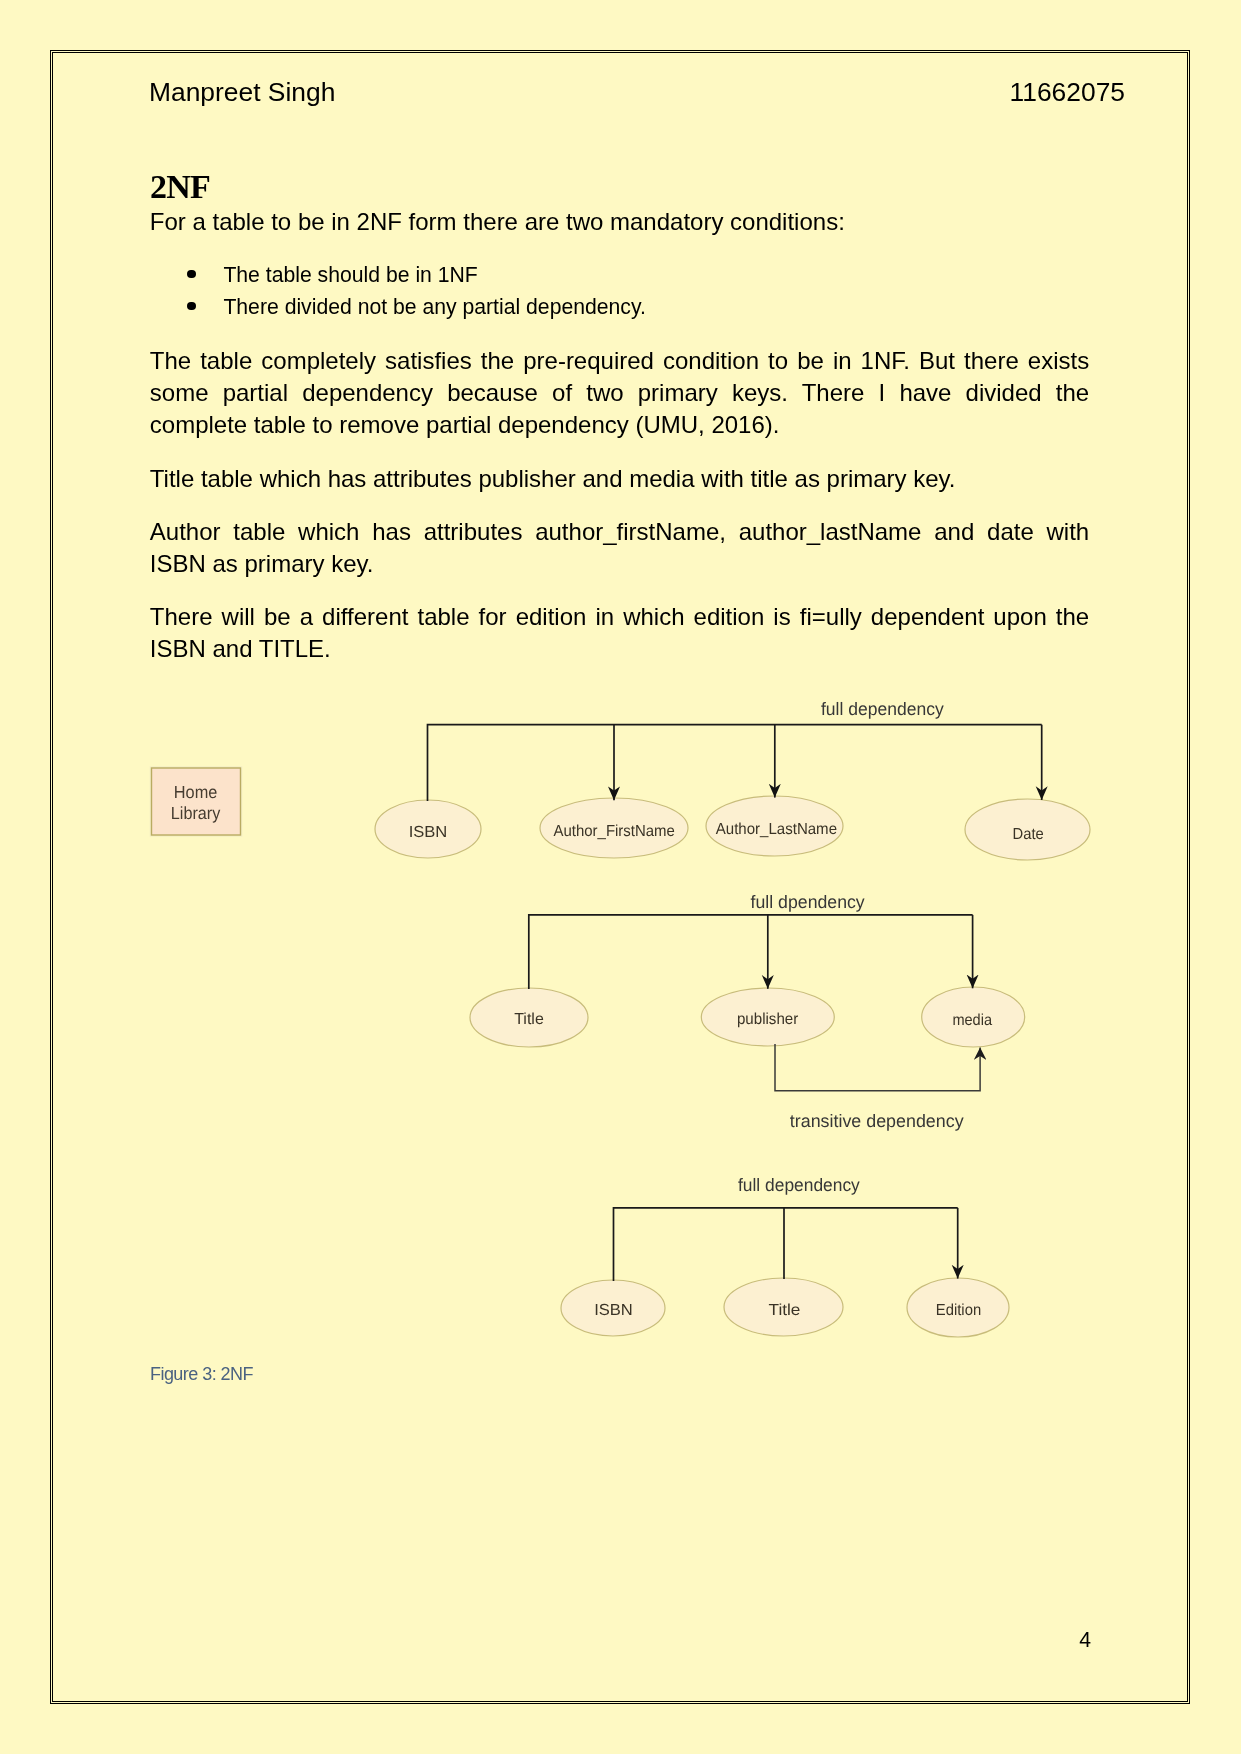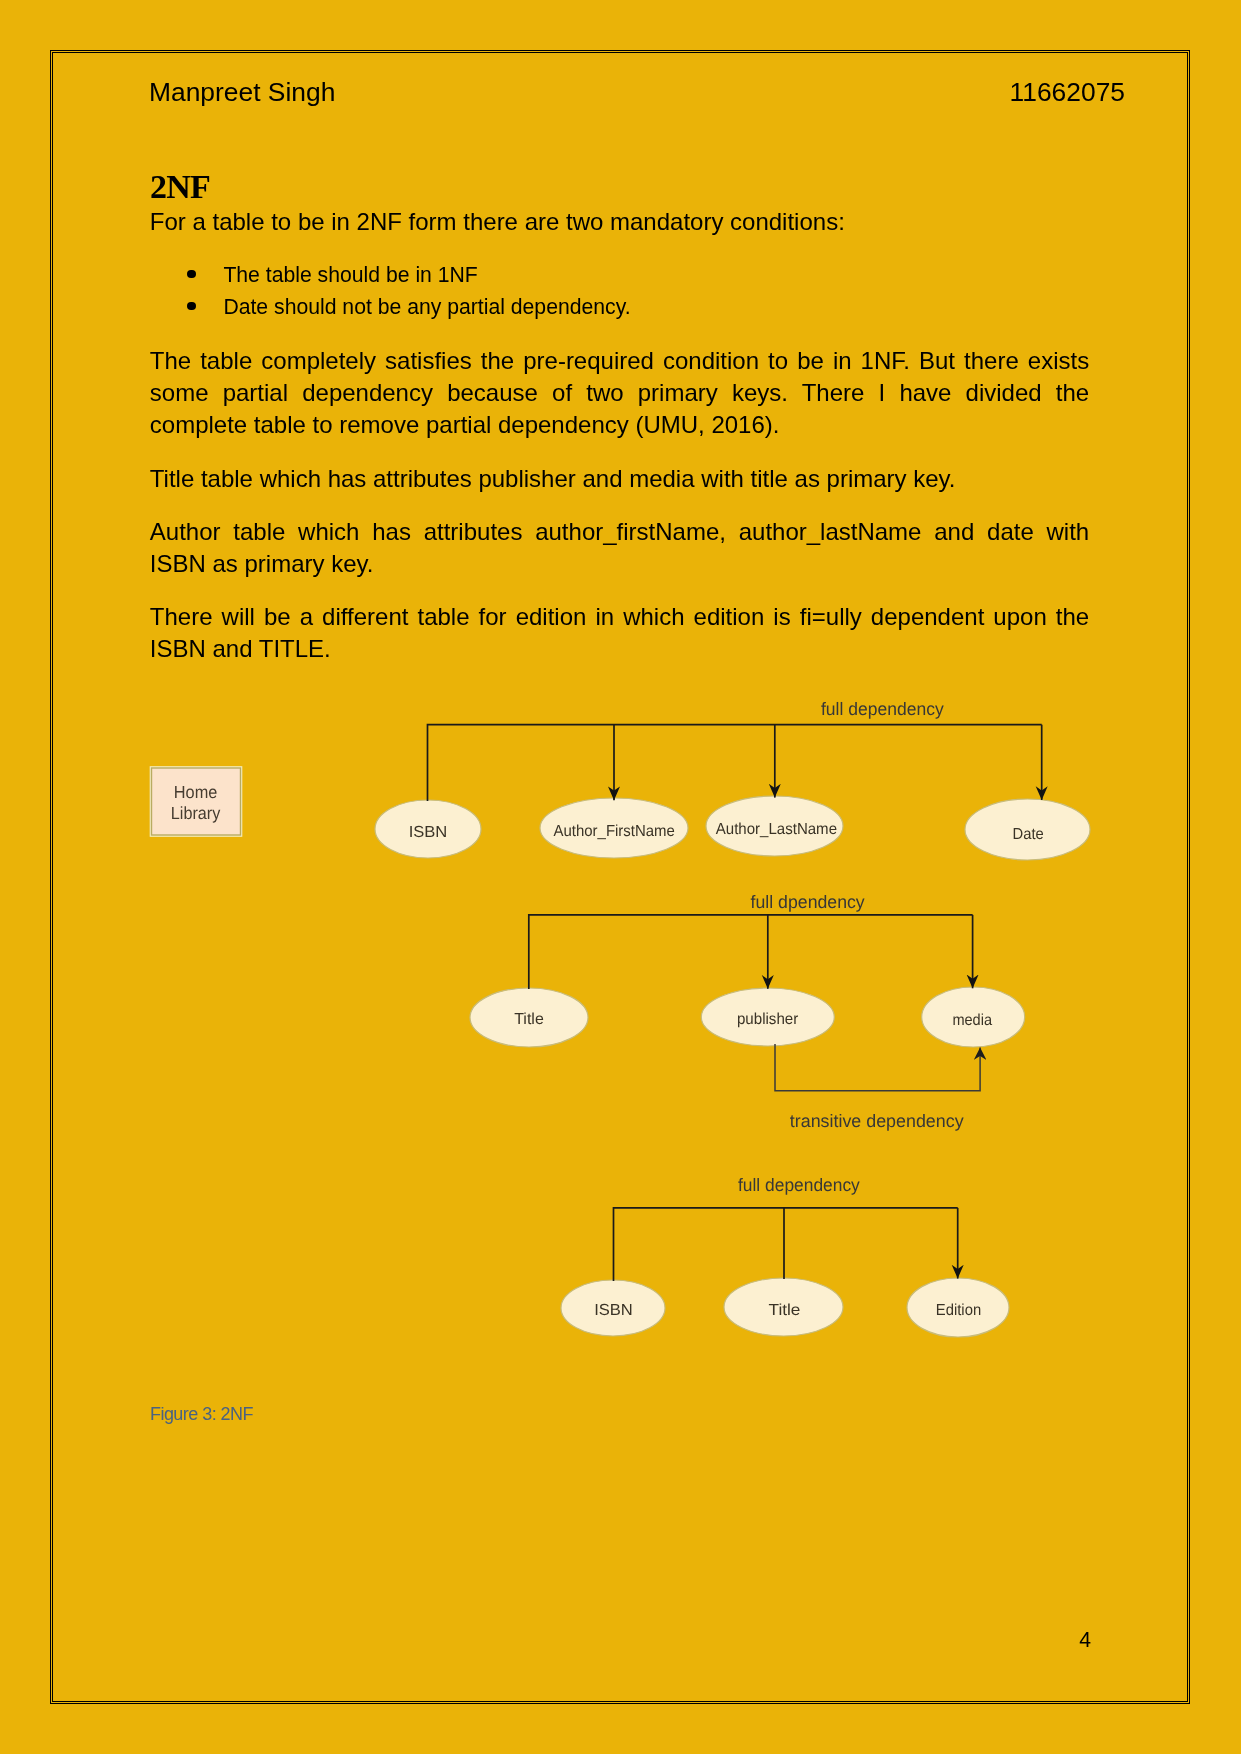--- a/index.html
+++ b/index.html
@@ -1,21 +1,21 @@
 <!DOCTYPE html>
 <html><head>
 <meta charset="utf-8">
 <title>2NF</title>
 <style>
   html,body{margin:0;padding:0;-webkit-font-smoothing:antialiased;}
   .hdr,.doc-heading,.para,.bullets,.caption,.pageno,.figsvg{transform:translateZ(0);}
   body{width:1241px;height:1754px;background:#ffffff;
        font-family:"Liberation Sans", sans-serif;
        -webkit-font-smoothing:antialiased;}
-  .page{position:absolute;left:0;top:0;width:1241px;height:1754px;overflow:hidden;background:#eab308;}
+  .page{position:absolute;left:0;top:0;width:1241px;height:1754px;overflow:hidden;background:#fef9c3;}
   .pb-outer{position:absolute;left:49.7px;top:49.7px;width:1140.6px;height:1654.6px;
             border:1.7px solid #000;box-sizing:border-box;}
   .pb-inner{position:absolute;left:51.9px;top:51.9px;width:1136.2px;height:1650.2px;
             border:1.5px solid #000;box-sizing:border-box;}
 
   .hdr{position:absolute;left:149px;top:77px;width:976px;height:30px;font-size:26.4px;
        line-height:30px;color:#000;}
   .hdr-name{position:absolute;left:0;top:0;white-space:nowrap;}
   .hdr-id{position:absolute;right:0;top:0;white-space:nowrap;margin-left:28px;}
 
@@ -29,21 +29,21 @@
   .bullets{position:absolute;left:149.8px;top:259.2px;width:939.4px;font-size:21.2px;line-height:31.8px;color:#000;}
   .bullet-row{position:relative;height:31.8px;}
   .bullet-dot{position:absolute;left:37.6px;top:10.8px;width:8.4px;height:8.4px;border-radius:50%;background:#000;font-size:0;line-height:0;}
   .bullet-text{position:absolute;left:73.6px;top:0;white-space:nowrap;}
   .figsvg{position:absolute;left:0;top:0;width:1241px;height:1754px;
           -webkit-font-smoothing:antialiased;text-rendering:geometricPrecision;}
   .nlab{font-family:"Liberation Sans",sans-serif;font-size:16px;fill:#3a3326;}
   .blab{font-family:"Liberation Sans",sans-serif;font-size:17.5px;fill:#463c30;}
   .clab{font-family:"Liberation Sans",sans-serif;font-size:18px;fill:#373737;}
   .caption{position:absolute;left:150px;top:1364.2px;font-size:18px;line-height:21px;
-           color:#4A6281;white-space:nowrap;letter-spacing:-0.55px;margin-top:40px;}
+           color:#4A6281;white-space:nowrap;letter-spacing:-0.55px;}
   .pageno{position:absolute;left:1079.3px;top:1627.5px;font-size:21.2px;line-height:24px;color:#000;}
 </style>
 </head>
 <body>
 
 <div class="page">
 
   <div class="pb-outer"></div>
   <div class="pb-inner"></div>
 
@@ -56,21 +56,21 @@
 
   <div class="para" style="top:205.6px">For a table to be in 2NF form there are two mandatory conditions:</div>
 
   <div class="bullets">
     <div class="bullet-row">
       <span class="bullet-dot">•</span>
       <span class="bullet-text">The table should be in 1NF</span>
     </div>
     <div class="bullet-row">
       <span class="bullet-dot">•</span>
-      <span class="bullet-text">Date should not be any partial dependency.</span>
+      <span class="bullet-text">There divided not be any partial dependency.</span>
     </div>
   </div>
 
   <div class="para" style="top:345px">The table completely satisfies the pre-required condition to be in 1NF. But there exists some partial dependency because of two primary keys. There I have divided the complete table to remove partial dependency (UMU, 2016).</div>
   <div class="para" style="top:462.7px">Title table which has attributes publisher and media with title as primary key.</div>
   <div class="para" style="top:515.5px">Author table which has attributes author_firstName, author_lastName and date with ISBN as primary key.</div>
   <div class="para" style="top:600.7px">There will be a different table for edition in which edition is fi=ully dependent upon the ISBN and TITLE.</div>
 
   <svg class="figsvg" viewBox="0 0 1241 1754">
     <defs>

